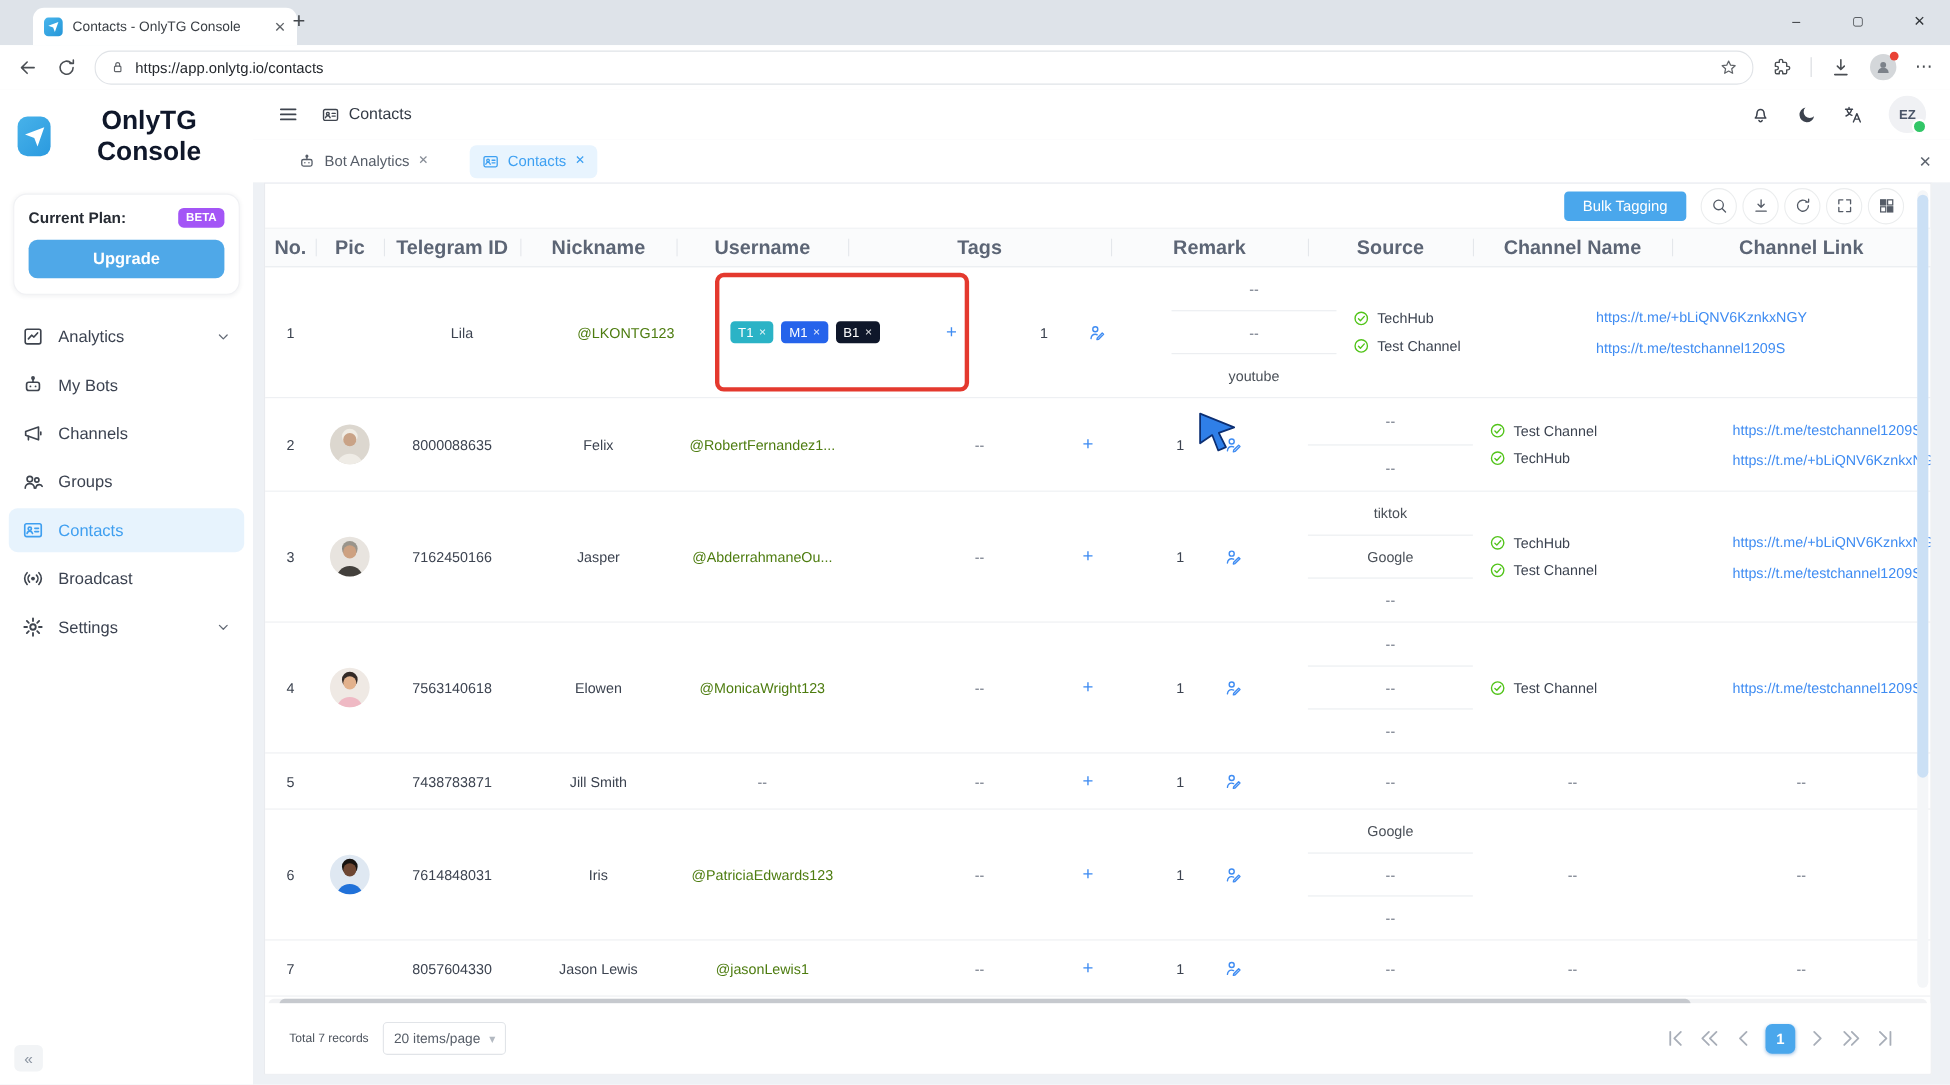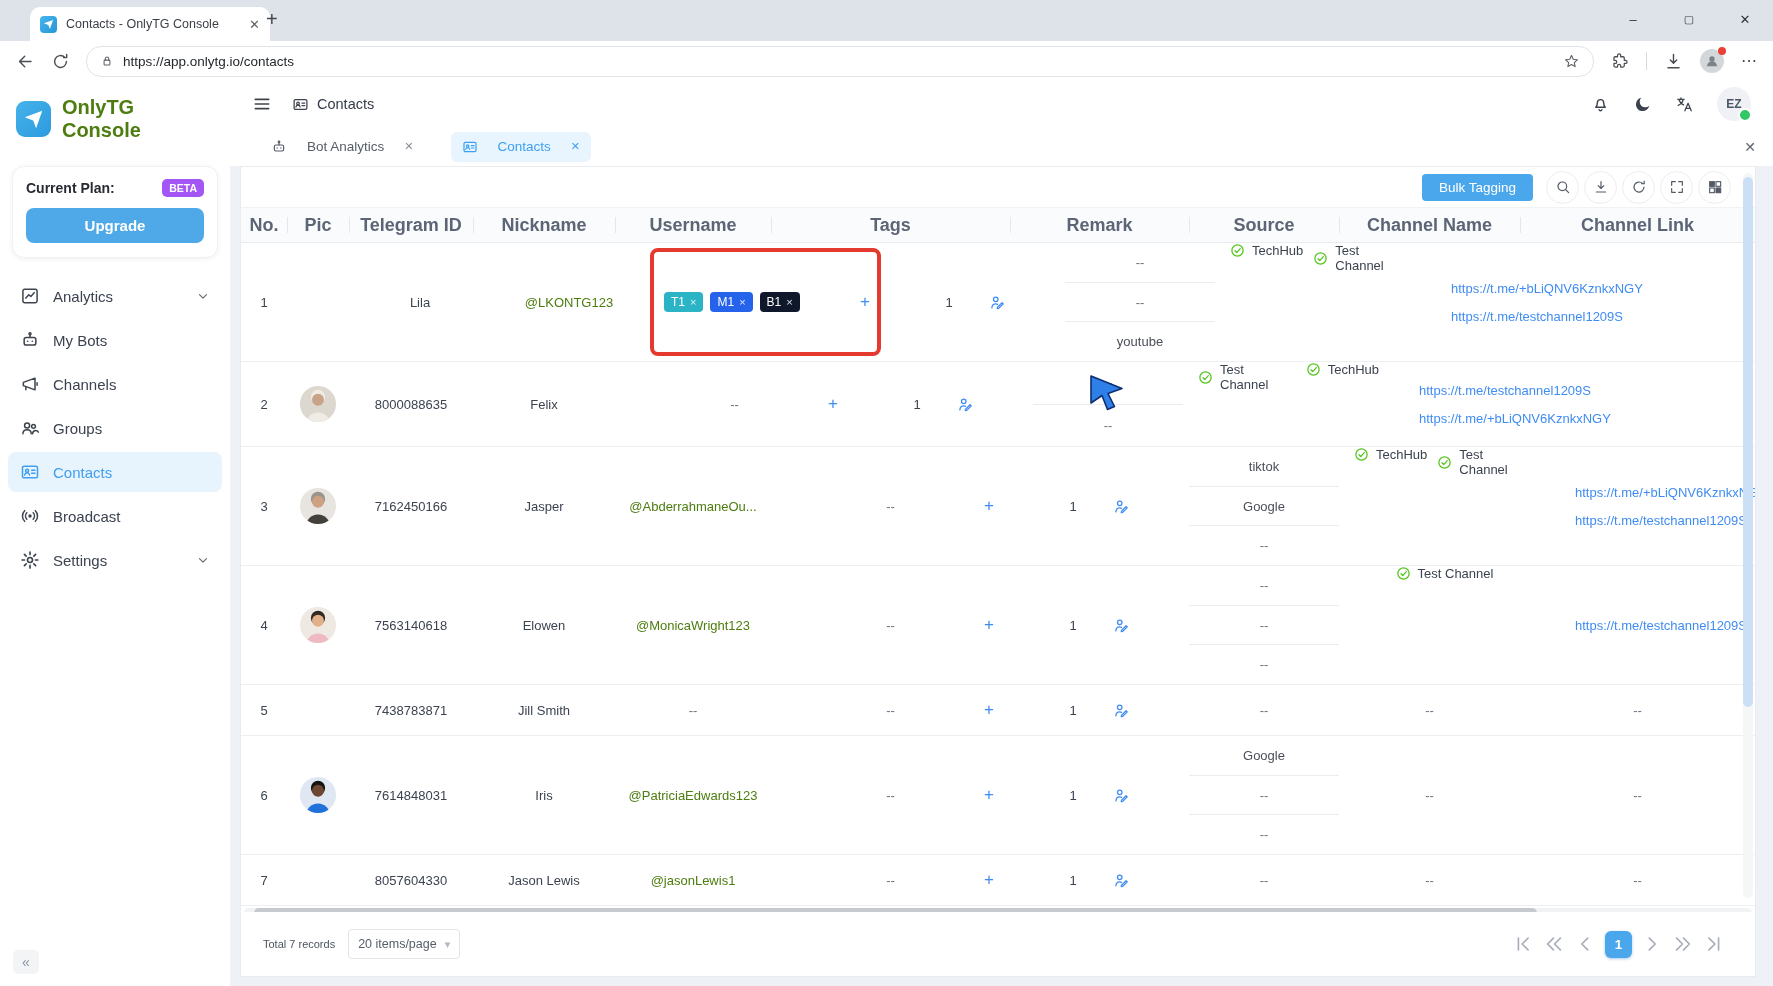--- a/index.html
+++ b/index.html
@@ -37,21 +37,21 @@
            display:flex;align-items:center;justify-content:center;}
   .bavatar svg{width:16px;height:16px;}
   .reddot{position:absolute;right:-2px;top:-2px;width:8px;height:8px;border-radius:50%;background:#e94235;}
 
   
   #sidebar{position:absolute;left:0;top:81px;width:230px;bottom:0;background:#fff;border-right:1px solid #ebedf0;}
   .logo-row{display:flex;align-items:center;gap:11px;padding:15px 16px 8px 16px;}
   .logo-sq{width:36px;height:36px;border-radius:9px;background:linear-gradient(135deg,#47b2ea,#2b9adf);
            display:flex;align-items:center;justify-content:center;}
   .logo-sq svg{width:21px;height:21px;}
-  .logo-text{font-size:20px;font-weight:bold;color:#4d7c0f;}
+  .logo-text{font-size:24px;font-weight:bold;color:#0f172a;text-align:center;}
   .plan-card{margin:16px 12px 18px 12px;background:#fff;border:1px solid #f0f1f4;border-radius:12px;
              box-shadow:0 1px 5px rgba(30,40,60,.07);padding:12px 13px 14px 13px;}
   .plan-top{display:flex;align-items:center;justify-content:space-between;margin-bottom:11px;}
   .plan-label{font-size:14px;font-weight:bold;color:#262b33;}
   .beta-badge{background:#a355f6;color:#fff;font-size:10.5px;font-weight:bold;border-radius:5px;padding:3px 7px;}
   .upgrade-btn{height:35px;background:#4fa8e8;border:none;border-radius:8px;color:#fff;font-weight:bold;
                font-size:15px;width:100%;font-family:inherit;}
   .nav-item{height:40px;margin:4px 8px;border-radius:8px;display:flex;align-items:center;gap:13px;
             padding:0 12px;color:#3b4250;font-size:15px;}
   .nav-item .nav-ico{width:20px;height:20px;color:#3e444e;}
@@ -69,21 +69,21 @@
   .crumb .nav-ico{width:17px;height:17px;color:#3e444e;}
   .hdr-right{margin-left:auto;display:flex;align-items:center;gap:23px;}
   .hdr-right .hico{width:19px;height:19px;color:#3c424d;}
   .user-avatar{width:34px;height:34px;border-radius:50%;background:#f0f1f4;display:flex;align-items:center;
                justify-content:center;font-size:12px;font-weight:bold;color:#4a5568;position:relative;}
   .greendot{position:absolute;right:-1px;bottom:-1px;width:10px;height:10px;border-radius:50%;
             background:#32c667;border:2px solid #fff;}
 
   #tabrow{position:absolute;left:230px;top:127px;right:0;height:39px;background:#fff;display:flex;
           align-items:center;padding-left:30px;gap:28px;border-bottom:1px solid #f1f2f5;}
-  .wtab{display:flex;align-items:center;gap:20px;font-size:13.5px;color:#565d68;padding:7px 11px;border-radius:6px;}
+  .wtab{display:flex;align-items:center;gap:8px;font-size:13.5px;color:#565d68;padding:7px 11px;border-radius:6px;}
   .wtab .nav-ico{width:16px;height:16px;}
   .wtab .xbtn{font-size:11px;color:#868c96;}
   .wtab.active{background:#e8f4fe;color:#3da0f2;}
   .wtab.active .xbtn{color:#3da0f2;}
   #tabrow-close{margin-left:auto;margin-right:17px;color:#5f6670;font-size:14px;}
 
   
   #content{position:absolute;left:230px;top:166px;right:0;bottom:0;background:#eef1f5;}
   #card{position:absolute;left:10px;top:0;right:17px;bottom:9px;background:#fff;border:1px solid #e9ebef;}
   #cardtoolbar{height:40px;display:flex;align-items:center;justify-content:flex-end;padding:0 24px 0 0;gap:8px;}
@@ -102,21 +102,21 @@
   .c-nick{width:142px;flex:none;}.c-user{width:156px;flex:none;}.c-tags{width:239px;flex:none;}
   .c-remark{width:179px;flex:none;}.c-source{width:150px;flex:none;}.c-chname{width:181px;flex:none;}
   .c-chlink{flex:1;min-width:0;}
   .trow{display:flex;border-bottom:1px solid #edeff2;align-items:stretch;}
   .c{display:flex;align-items:center;justify-content:center;font-size:13px;color:#3c4350;}
   .dash{color:#6b7280;}
   .link{color:#4d7c0f;}
   .c-source.multi{flex-direction:column;align-items:stretch;}
   .src-line{flex:1;display:flex;align-items:center;justify-content:center;border-bottom:1px solid #eaedf0;color:#4a5058;}
   .src-line:last-child{border-bottom:none;}
-  .c-chname.filled{flex-direction:row;justify-content:center;align-items:flex-start;padding-left:15px;gap:10px;}
+  .c-chname.filled{flex-direction:column;justify-content:center;align-items:flex-start;padding-left:15px;gap:10px;}
   .chname-line{display:flex;align-items:center;gap:7px;color:#3c4350;}
   .chk{width:15px;height:15px;color:#52c41a;flex:none;}
   .c-chlink.filled{flex-direction:column;justify-content:center;align-items:flex-start;overflow:hidden;gap:13px;padding-left:40px;}
   .chlink-line{white-space:nowrap;color:#3f8cf2;}
   .c-tags{position:relative;}
   .hlbox{position:absolute;left:3px;right:5px;top:5px;bottom:5px;border:4px solid #e4392e;border-radius:8px;}
   .tagrow{position:relative;display:flex;align-items:center;gap:7px;padding-left:17px;width:100%;}
   .pill{color:#fff;font-size:12px;border-radius:4px;padding:3px 7px;display:flex;gap:5px;align-items:center;}
   .pill .px{opacity:.85;font-size:11px;}
   .plus{position:absolute;right:16px;top:50%;transform:translateY(-50%);color:#3f8cf2;font-size:17px;}
@@ -533,20 +533,23 @@
                 <g clip-path="url(#av1)">
                   <circle cx="20" cy="12.5" r="7.5" fill="#f0ece4"></circle>
                   <circle cx="20" cy="15.5" r="6.3" fill="#c9a387"></circle>
                   <path d="M7 42a13 13 0 0 1 26 0z" fill="#efece6"></path>
                 </g>
               </svg>
             </span>
           </div>
           <div class="c c-id">8000088635</div>
           <div class="c c-nick">Felix</div>
+          <div class="c c-user">
+            <span class="link">@RobertFernandez1...</span>
+          </div>
           <div class="c c-tags">
             <span class="dash">--</span>
             <span class="plus">+</span>
           </div>
           <div class="c c-remark">
             <span>1</span>
             <span class="ico remark-edit">
               <svg viewBox="0 0 24 24" fill="none" stroke="currentColor" stroke-width="1.8" stroke-linecap="round" stroke-linejoin="round">
                 <circle cx="9.5" cy="7.5" r="3.2"></circle>
                 <path d="M4 19.5c.4-3.4 2.6-5.5 5.5-5.5.9 0 1.8.2 2.5.6"></path>

